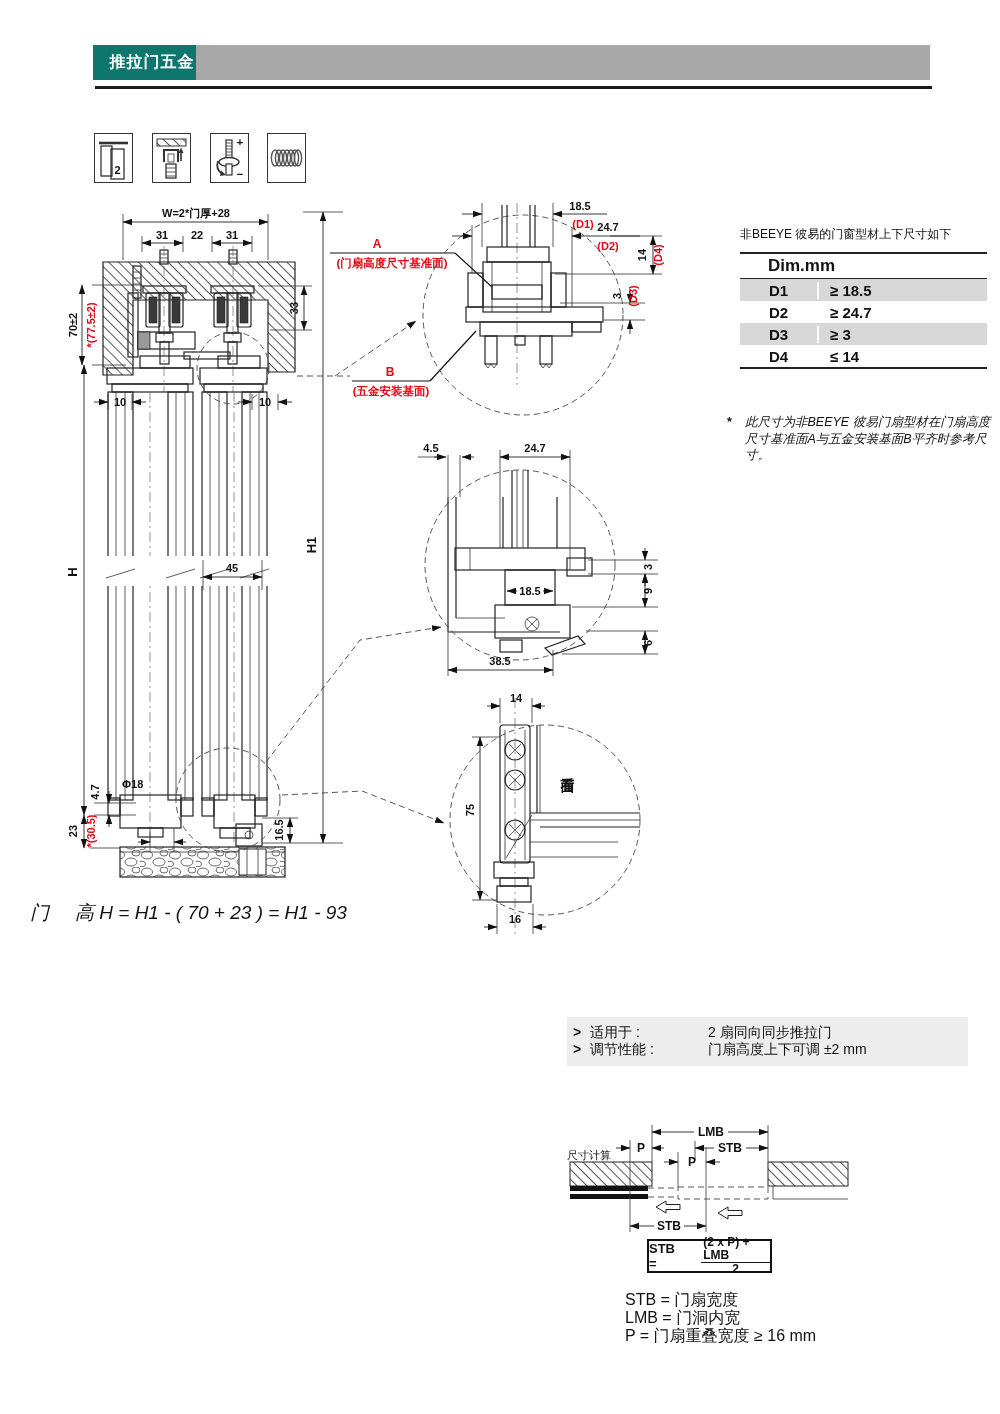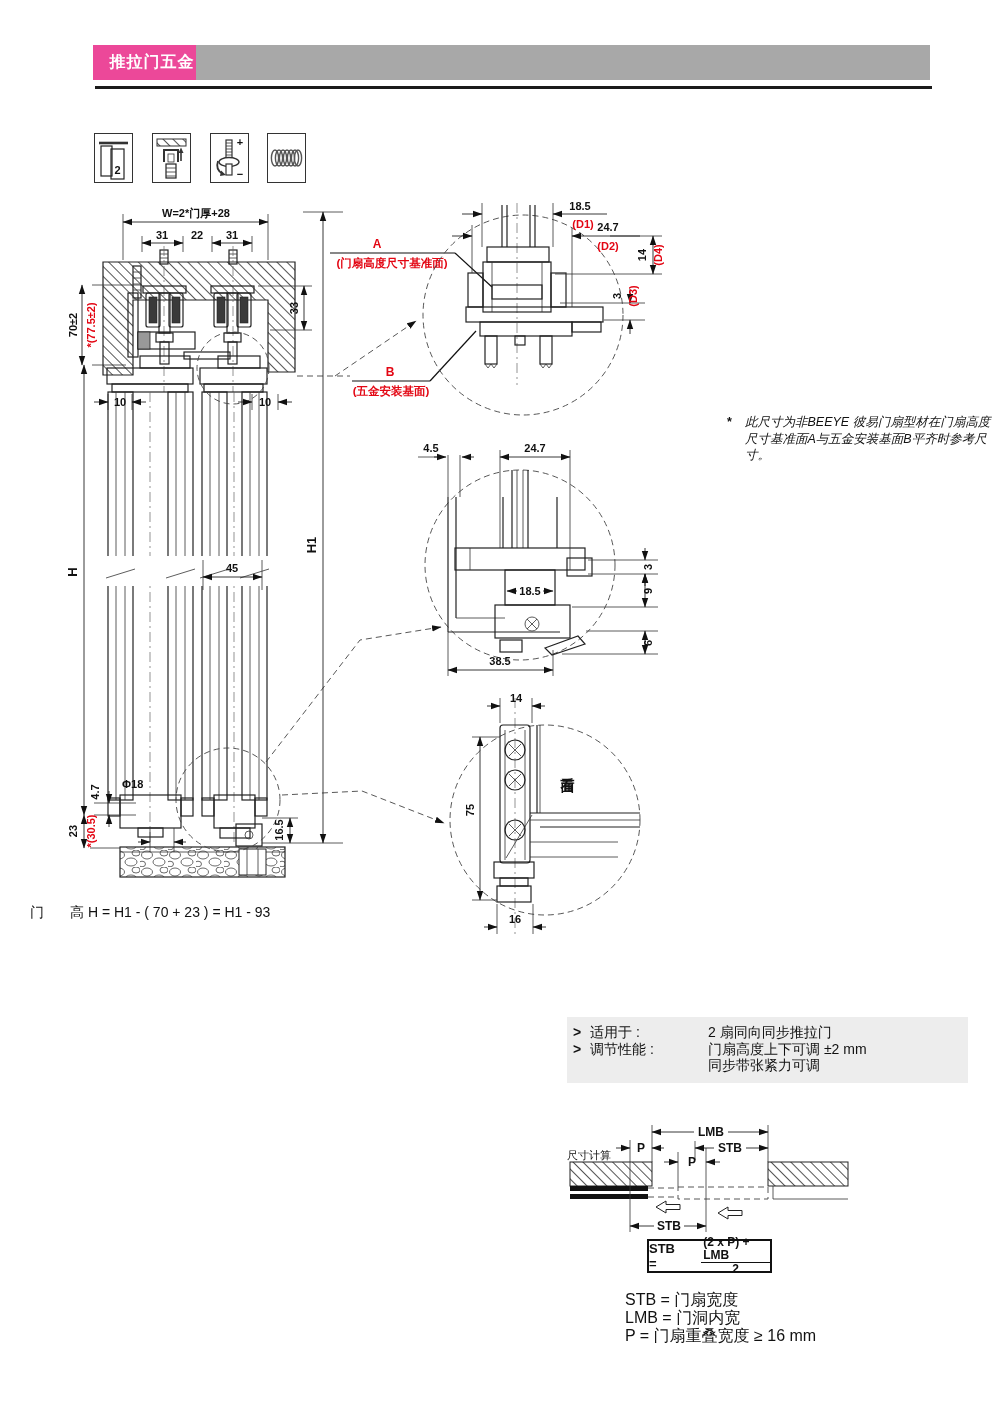--- a/index.html
+++ b/index.html
@@ -1,19 +1,19 @@
 <!DOCTYPE html>
 <html><head>
 <meta charset="utf-8">
 <style>
   html,body{margin:0;padding:0;background:#fff;}
   .page{position:relative;width:1000px;height:1414px;background:#fff;
         font-family:"Liberation Sans","DejaVu Sans",sans-serif;color:#111;overflow:hidden;}
   .abs{position:absolute;}
-  .hdr-red{left:93px;top:45px;width:118px;height:35px;background:#ec4899;color:#fff;
+  .hdr-red{left:93px;top:45px;width:118px;height:35px;background:#0f766e;color:#fff;
            font-size:16px;font-weight:bold;display:flex;align-items:center;justify-content:center;letter-spacing:1px;}
   .hdr-gray{left:196px;top:45px;width:734px;height:35px;background:#a8a8a8;}
   .hdr-rule{left:95px;top:86px;width:837px;height:3px;background:#1b1b1b;}
   .icon-box{top:133px;width:37px;height:48px;border:1.5px solid #333;background:#fff;}
 
   svg text{font-family:"Liberation Sans","DejaVu Sans",sans-serif;}
   .dt{font-size:11px;font-weight:bold;fill:#111;}
   .dt12{font-size:12px;font-weight:bold;fill:#111;}
   .dt13{font-size:13px;font-weight:bold;fill:#111;}
   .cjk{font-size:11.5px;font-weight:bold;}
@@ -33,21 +33,21 @@
   .tbl-header{font-size:17px;font-weight:bold;padding:2px 0 2px 28px;border-bottom:1.5px solid #222;}
   .tbl-row{display:flex;height:22px;align-items:center;font-size:15px;font-weight:bold;}
   .tbl-row.gray{background:#d8d8d8;}
   .tbl-dim{width:77px;text-align:center;}
   .tbl-val{flex:1;border-left:2px solid #fff;padding-left:11px;}
 
   .note{left:727px;top:414px;width:264px;font-size:12.5px;line-height:16.5px;display:flex;}
   .note-mark{width:18px;font-weight:bold;}
   .note-text{flex:1;font-style:italic;}
 
-  .htext{left:30px;top:901px;font-size:14px;line-height:23px;}
+  .htext{left:30px;top:901px;font-size:19px;line-height:23px;font-style:italic;}
   .hf-rest{margin-left:26px;}
 
   .features{left:567px;top:1017px;width:401px;background:#ededed;padding:7px 0 9px 0;font-size:14px;}
   .frow{display:flex;line-height:16.5px;}
   .fbullet{width:17px;padding-left:6px;font-weight:bold;}
   .flabel{width:118px;}
   .fvalue{flex:1;}
 
   .calc-title{left:567px;top:1148px;font-size:11px;}
   .fbox{left:647px;top:1239px;width:121px;height:30px;border:2px solid #111;display:flex;
@@ -522,20 +522,42 @@
       <text x="730" y="1152" text-anchor="middle" class="dt12">STB</text>
       <line x1="664" y1="1162" x2="678" y2="1162" class="dim" marker-end="url(#arr)"></line>
       <line x1="720" y1="1162" x2="706" y2="1162" class="dim" marker-end="url(#arr)"></line>
       <text x="692" y="1166" text-anchor="middle" class="dt12">P</text>
       <line x1="630" y1="1226" x2="654" y2="1226" class="dim" marker-start="url(#arr)"></line>
       <line x1="684" y1="1226" x2="706" y2="1226" class="dim" marker-end="url(#arr)"></line>
       <text x="669" y="1230" text-anchor="middle" class="dt12">STB</text>
     </g>
   </svg>
 
+  <div class="abs tblwrap">
+    <div class="tbl-title">非BEEYE 彼易的门窗型材上下尺寸如下</div>
+    <div class="tbl">
+      <div class="tbl-header">Dim.mm</div>
+      <div class="tbl-row gray">
+        <div class="tbl-dim">D1</div>
+        <div class="tbl-val">≥ 18.5</div>
+      </div>
+      <div class="tbl-row">
+        <div class="tbl-dim">D2</div>
+        <div class="tbl-val">≥ 24.7</div>
+      </div>
+      <div class="tbl-row gray">
+        <div class="tbl-dim">D3</div>
+        <div class="tbl-val">≥ 3</div>
+      </div>
+      <div class="tbl-row">
+        <div class="tbl-dim">D4</div>
+        <div class="tbl-val">≤ 14</div>
+      </div>
+    </div>
+  </div>
 
   <div class="abs note">
     <div class="note-mark">*</div>
     <div class="note-text">此尺寸为非BEEYE 彼易门扇型材在门扇高度尺寸基准面A与五金安装基面B平齐时参考尺寸。</div>
   </div>
 
   <div class="abs htext">
     <div>
       <span>门</span><span class="hf-rest">高 H = H1 - ( 70 + 23 ) = H1 - 93</span>
     </div>
@@ -545,25 +567,20 @@
     <div class="frow">
       <span class="fbullet">&gt;</span>
       <span class="flabel">适用于 :</span>
       <span class="fvalue">2 扇同向同步推拉门</span>
     </div>
     <div class="frow">
       <span class="fbullet">&gt;</span>
       <span class="flabel">调节性能 :</span>
       <span class="fvalue">门扇高度上下可调 ±2 mm</span>
     </div>
-    <div class="frow">
-      <span class="fbullet"></span>
-      <span class="flabel"></span>
-      <span class="fvalue">同步带张紧力可调</span>
-    </div>
   </div>
 
   <div class="abs calc-title">尺寸计算</div>
 
   <div class="abs fbox">
     <span>STB =</span>
     <span class="frac">
       <span class="frac-num">(2 x P) + LMB</span>
       <span>2</span>
     </span>

